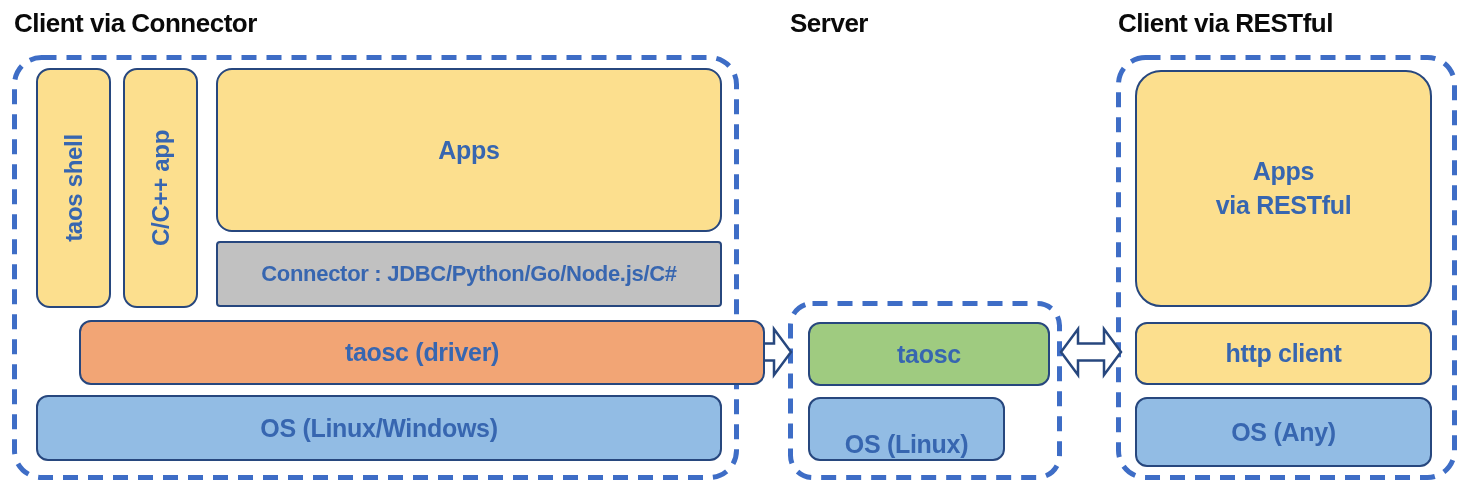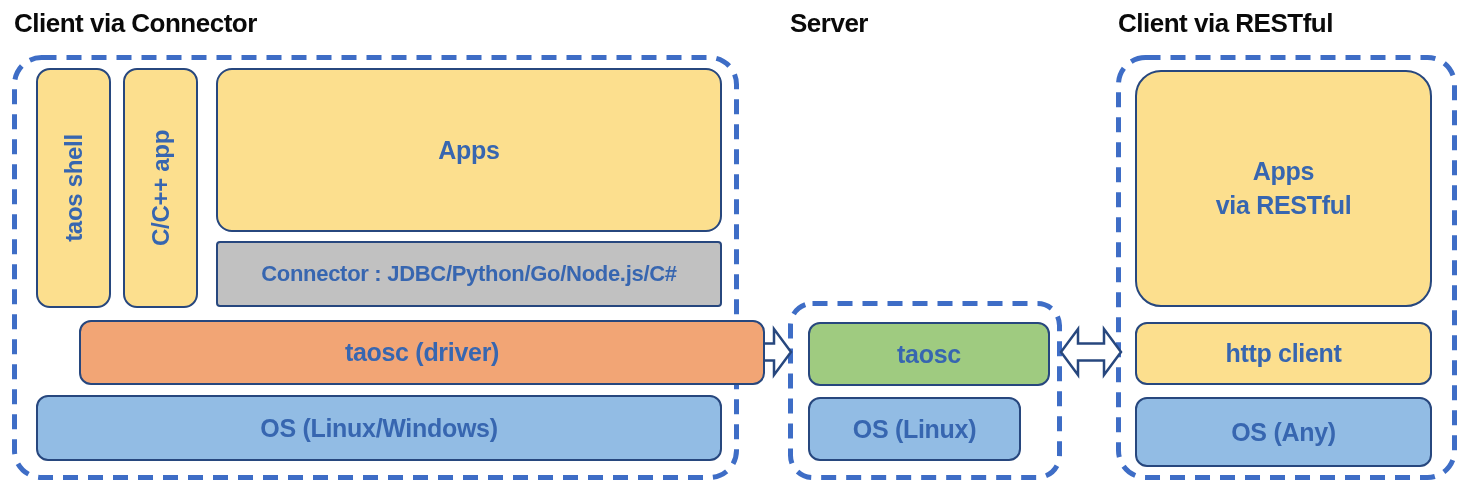--- a/index.html
+++ b/index.html
@@ -79,21 +79,21 @@
   </div>
 
   <div class="box" style="left: 36px; top: 395px; width: 686px; height: 66px; border-radius: 12px; background-color: rgb(146, 188, 228);">
     <span>OS (Linux/Windows)</span>
   </div>
 
   <div class="box" style="left: 808px; top: 322px; width: 242px; height: 64px; border-radius: 12px; background-color: rgb(159, 203, 128);">
     <span>taosc</span>
   </div>
 
-  <div class="box" style="left: 808px; top: 397px; width: 213px; height: 64px; border-radius: 12px; background-color: rgb(146, 188, 228);">
+  <div class="box" style="left: 808px; top: 397px; width: 197px; height: 64px; border-radius: 12px; background-color: rgb(146, 188, 228); align-items: flex-end;">
     <span>OS (Linux)</span>
   </div>
 
   <div class="box" style="left: 1135px; top: 70px; width: 297px; height: 237px; border-radius: 26px; background-color: rgb(252, 223, 142);">
     <div class="two-line">
       <div>Apps</div>
       <div>via RESTful</div>
     </div>
   </div>
 

